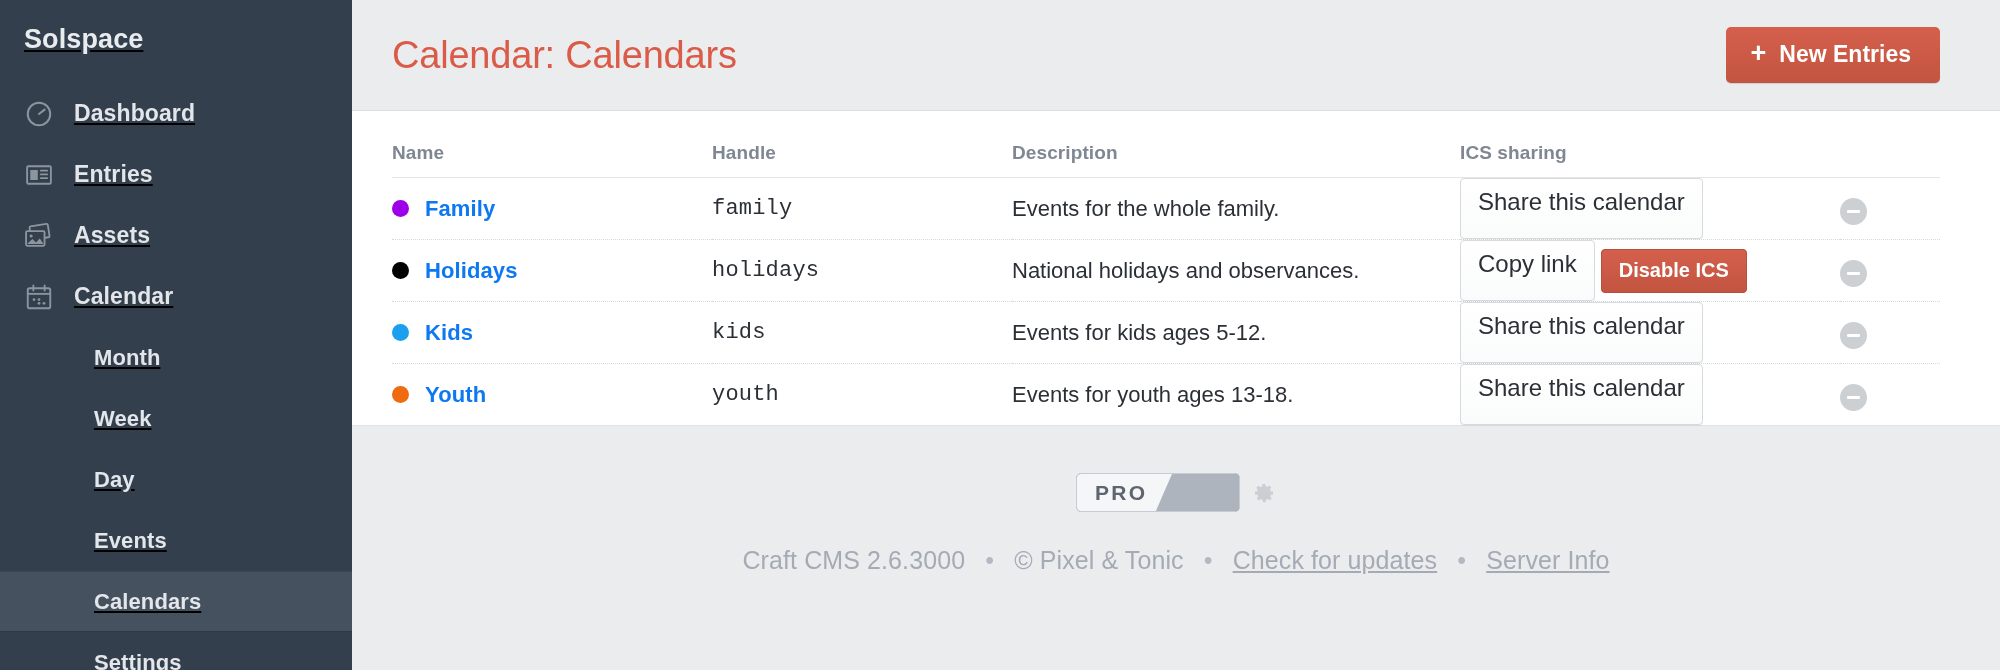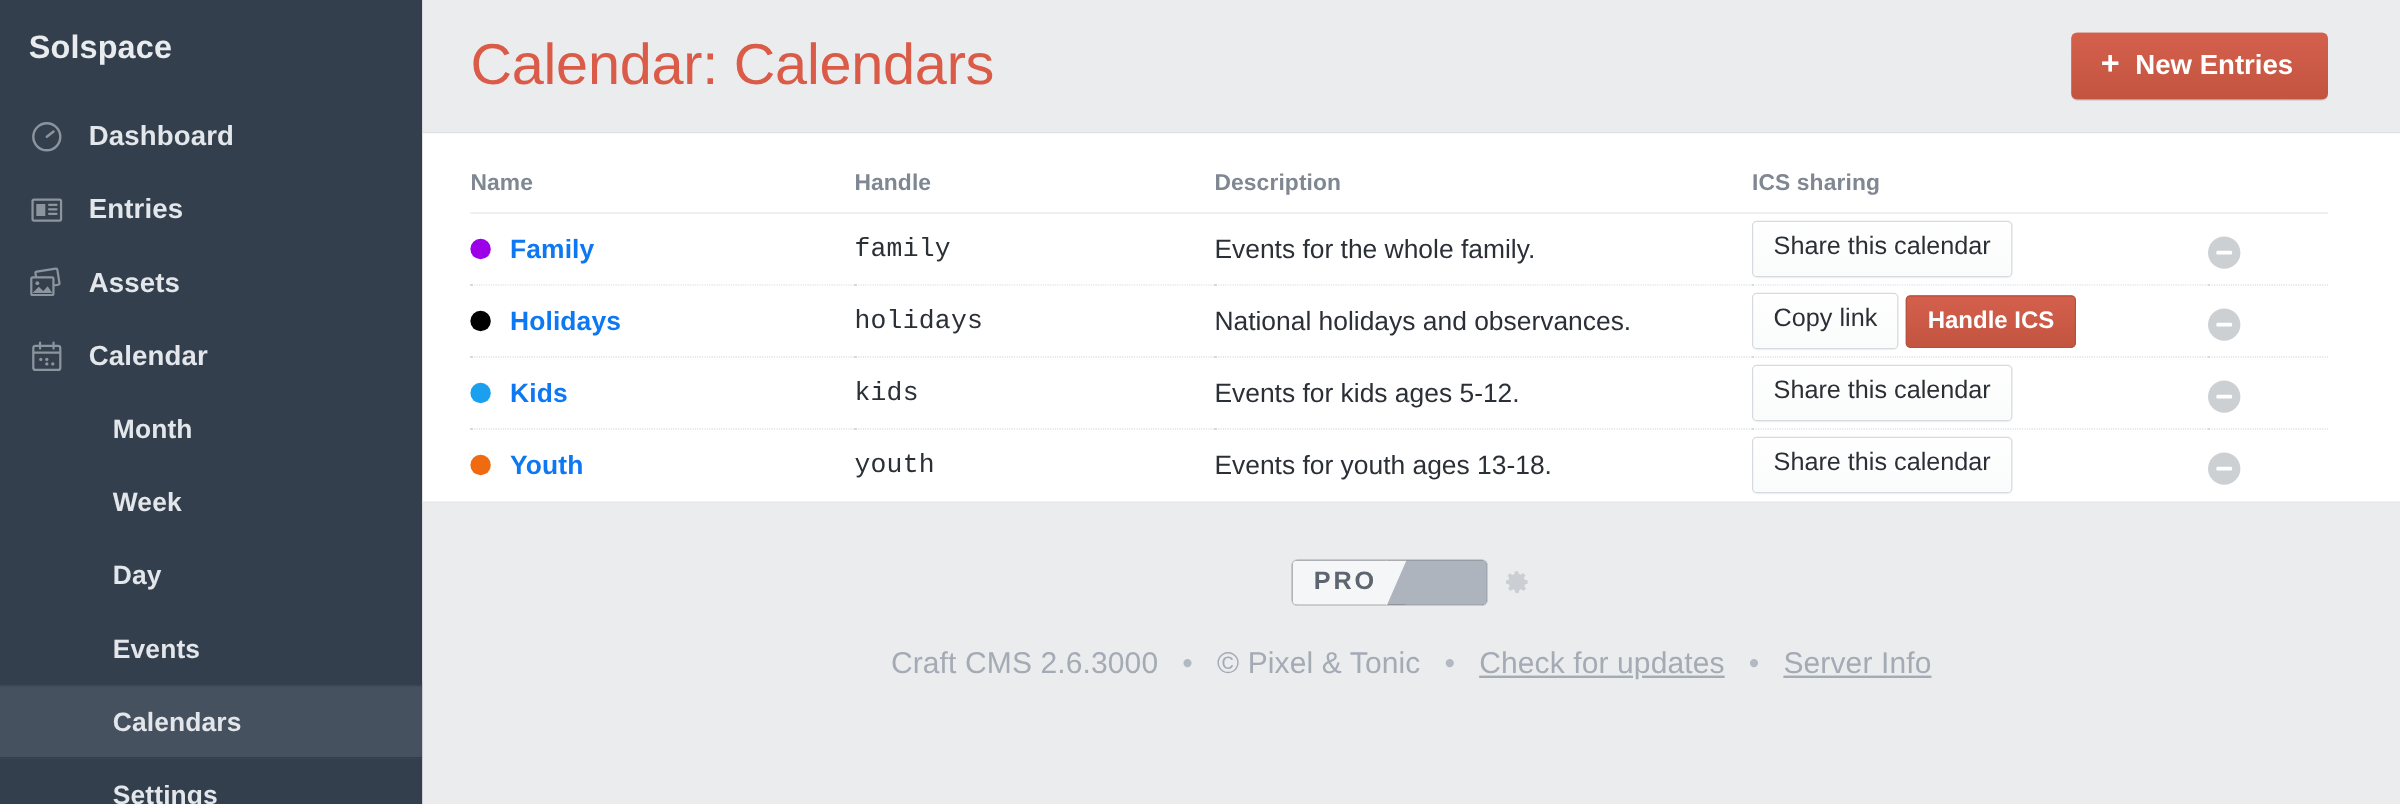--- a/index.html
+++ b/index.html
@@ -19,20 +19,21 @@
   }
 
   
   .sidebar {
     width: 352px;
     min-width: 352px;
     height: 670px;
     background: #333f4d;
     position: relative;
     overflow: hidden;
+    text-decoration: underline;
   }
   .brand {
     color: #e9ecef;
     font-size: 27px;
     font-weight: bold;
     letter-spacing: 0.1px;
     padding: 26px 0 0 24px;
     line-height: 1;
   }
   .nav { margin-top: 30px; }
@@ -85,21 +86,21 @@
   .topbar {
     height: 110px;
     display: flex;
     align-items: center;
     justify-content: space-between;
     padding: 0 60px 0 40px;
     background: #ebecee;
   }
   .page-title {
     color: #da5b47;
-    font-size: 48px;
+    font-size: 38px;
     font-weight: normal;
     letter-spacing: -0.2px;
     line-height: 1;
   }
   .btn-new {
     background: #cb5a46;
     background-image: linear-gradient(to bottom, #d4604c, #c25440);
     border: 0;
     border-radius: 5px;
     color: #ffffff;
@@ -181,22 +182,22 @@
   .desc-cell { font-size: 22px; color: #2b2f36; }
 
   .ics-cell { display: flex; align-items: center; }
   .btn-ghost {
     background: #ffffff;
     background-image: linear-gradient(to bottom, #ffffff, #fafbfb);
     border: 1px solid #d6d9dd;
     border-radius: 4px;
     color: #2b2f36;
     font-family: "Liberation Sans", sans-serif;
-    font-size: 21px;
-    padding: 9px 17px 12px;
+    font-size: 24px;
+    padding: 9px 17px 22px;
     cursor: pointer;
     white-space: nowrap;
     box-shadow: 0 1px 0 rgba(0,0,0,0.03);
   }
   .btn-danger {
     background: #cb5a46;
     background-image: linear-gradient(to bottom, #d4604c, #c25440);
     border: 1px solid #b74f3c;
     border-radius: 4px;
     color: #ffffff;
@@ -424,21 +425,21 @@
               <div class="name-cell">
                 <span class="dot" style="background: rgb(0, 0, 0);"></span>
                 <a class="name-link">Holidays</a>
               </div>
             </td>
             <td class="col-handle handle-cell">holidays</td>
             <td class="col-desc desc-cell">National holidays and observances.</td>
             <td class="col-ics">
               <div class="ics-cell">
                 <button class="btn-ghost">Copy link</button>
-                <button class="btn-danger">Handle ICS</button>
+                <button class="btn-danger">Disable ICS</button>
               </div>
             </td>
             <td class="col-del del-cell">
               <button class="del-btn">
                   <i></i>
                 </button>
             </td>
           </tr>
 
           <tr>

